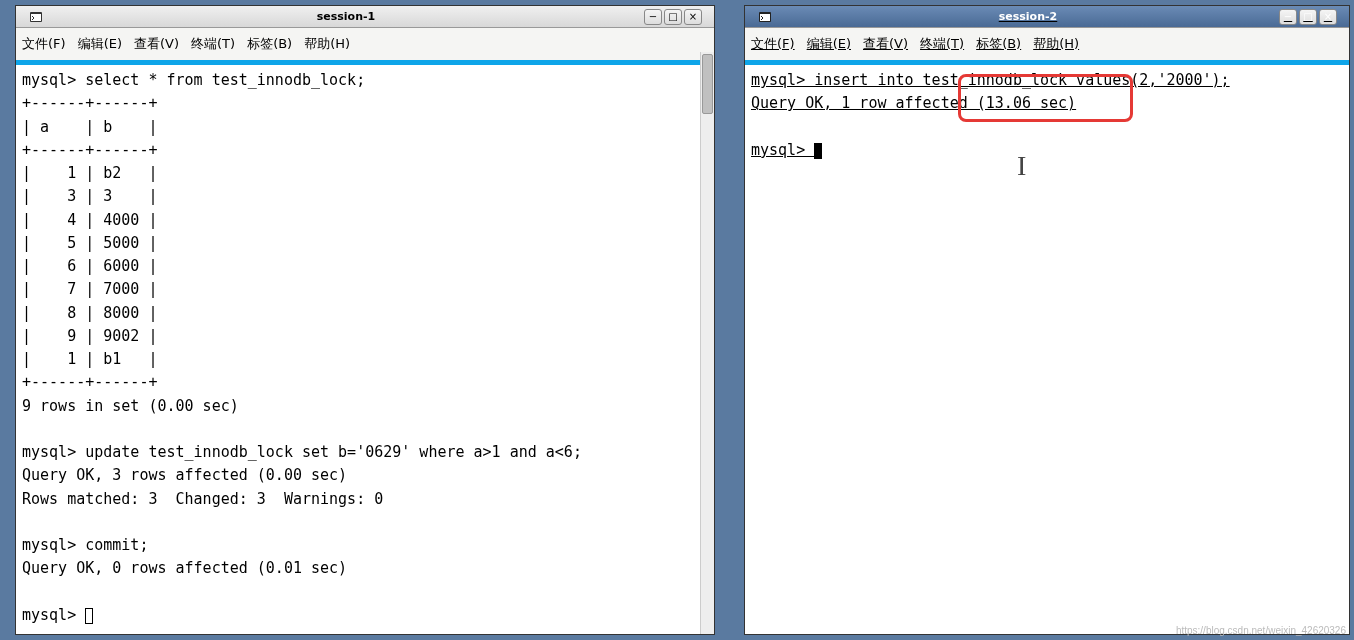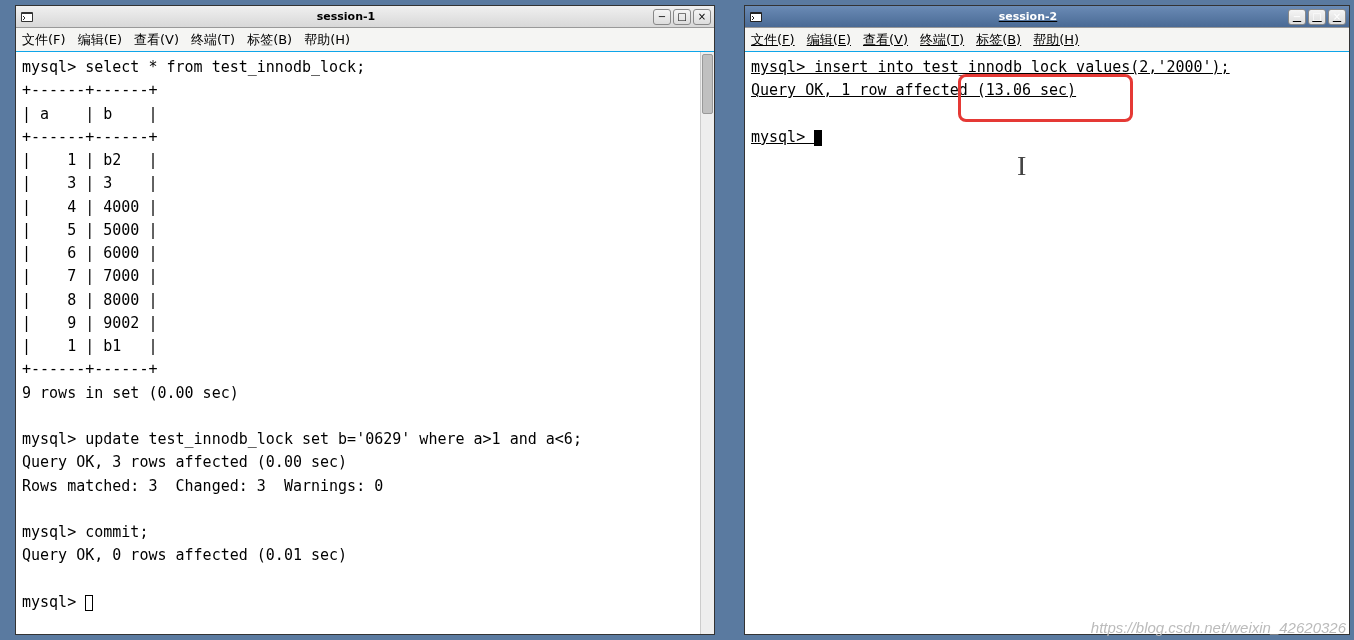--- a/index.html
+++ b/index.html
@@ -19,21 +19,21 @@
       flex-direction: column;
     }
     .window-1 { left: 15px; top: 5px; width: 700px; height: 630px; }
     .window-2 { left: 744px; top: 5px; width: 606px; height: 630px; text-decoration: underline; }
     .titlebar {
       height: 22px;
       background: linear-gradient(to bottom, #f0f0f0, #d8d8d8);
       border-bottom: 1px solid #999;
       display: flex;
       align-items: center;
-      padding: 0 3px;
+      padding: 0 12px;
       font-size: 11px;
     }
     .titlebar.active { background: linear-gradient(to bottom, #6a8bb5, #4a6a95); color: #fff; }
     .titlebar-icon {
       width: 16px; height: 16px;
       display: inline-flex; align-items: center; justify-content: center;
       margin-right: 4px;
       font-size: 12px;
     }
     .titlebar-title { flex: 1; text-align: center; font-weight: bold; }
@@ -41,23 +41,23 @@
     .titlebar-btn {
       width: 18px; height: 16px;
       background: linear-gradient(to bottom, #f5f5f5, #ddd);
       border: 1px solid #888;
       border-radius: 3px;
       display: inline-flex; align-items: center; justify-content: center;
       font-size: 10px;
       cursor: pointer;
     }
     .menubar {
-      height: 24px;
+      height: 37px;
       background: #f5f5f3;
-      border-bottom: 1px solid #0ea5e9;
+      border-bottom: 5px solid #0ea5e9;
       display: flex;
       align-items: center;
       padding: 0 6px;
       font-size: 13px;
       gap: 12px;
     }
     .menu-item { cursor: pointer; }
     .terminal-body {
       flex: 1;
       background: #fff;
@@ -105,24 +105,23 @@
     .ibeam {
       position: absolute;
       font-family: serif;
       font-size: 28px;
       color: #444;
       pointer-events: none;
     }
     .watermark {
       position: absolute;
       bottom: 4px; right: 8px;
-      font-size: 15px;
+      font-size: 10px;
       color: #bbb;
       font-family: sans-serif;
-      font-style: italic;
     }
   </style>
 </head>
 <body>
 
 <div class="window window-1">
   <div class="titlebar">
     <span class="titlebar-icon">
       <svg width="14" height="14" viewBox="0 0 14 14">
           <rect x="1" y="2" width="12" height="10" fill="#333" rx="1"></rect>

